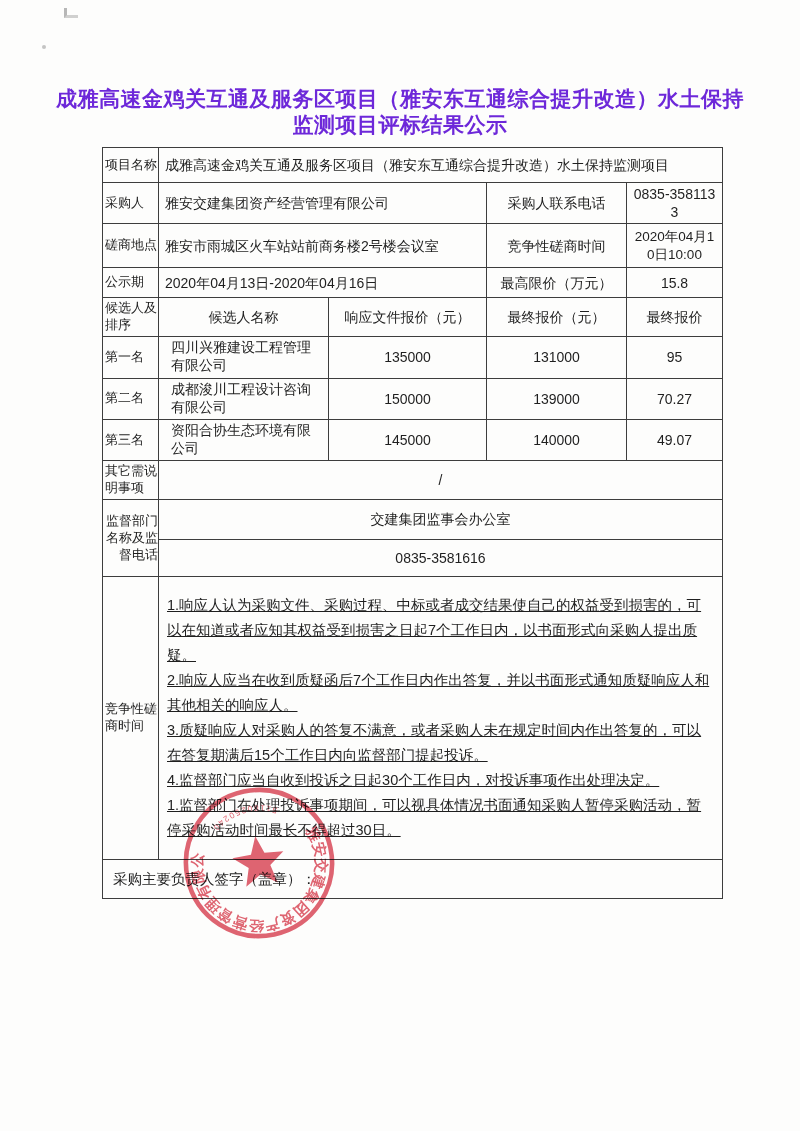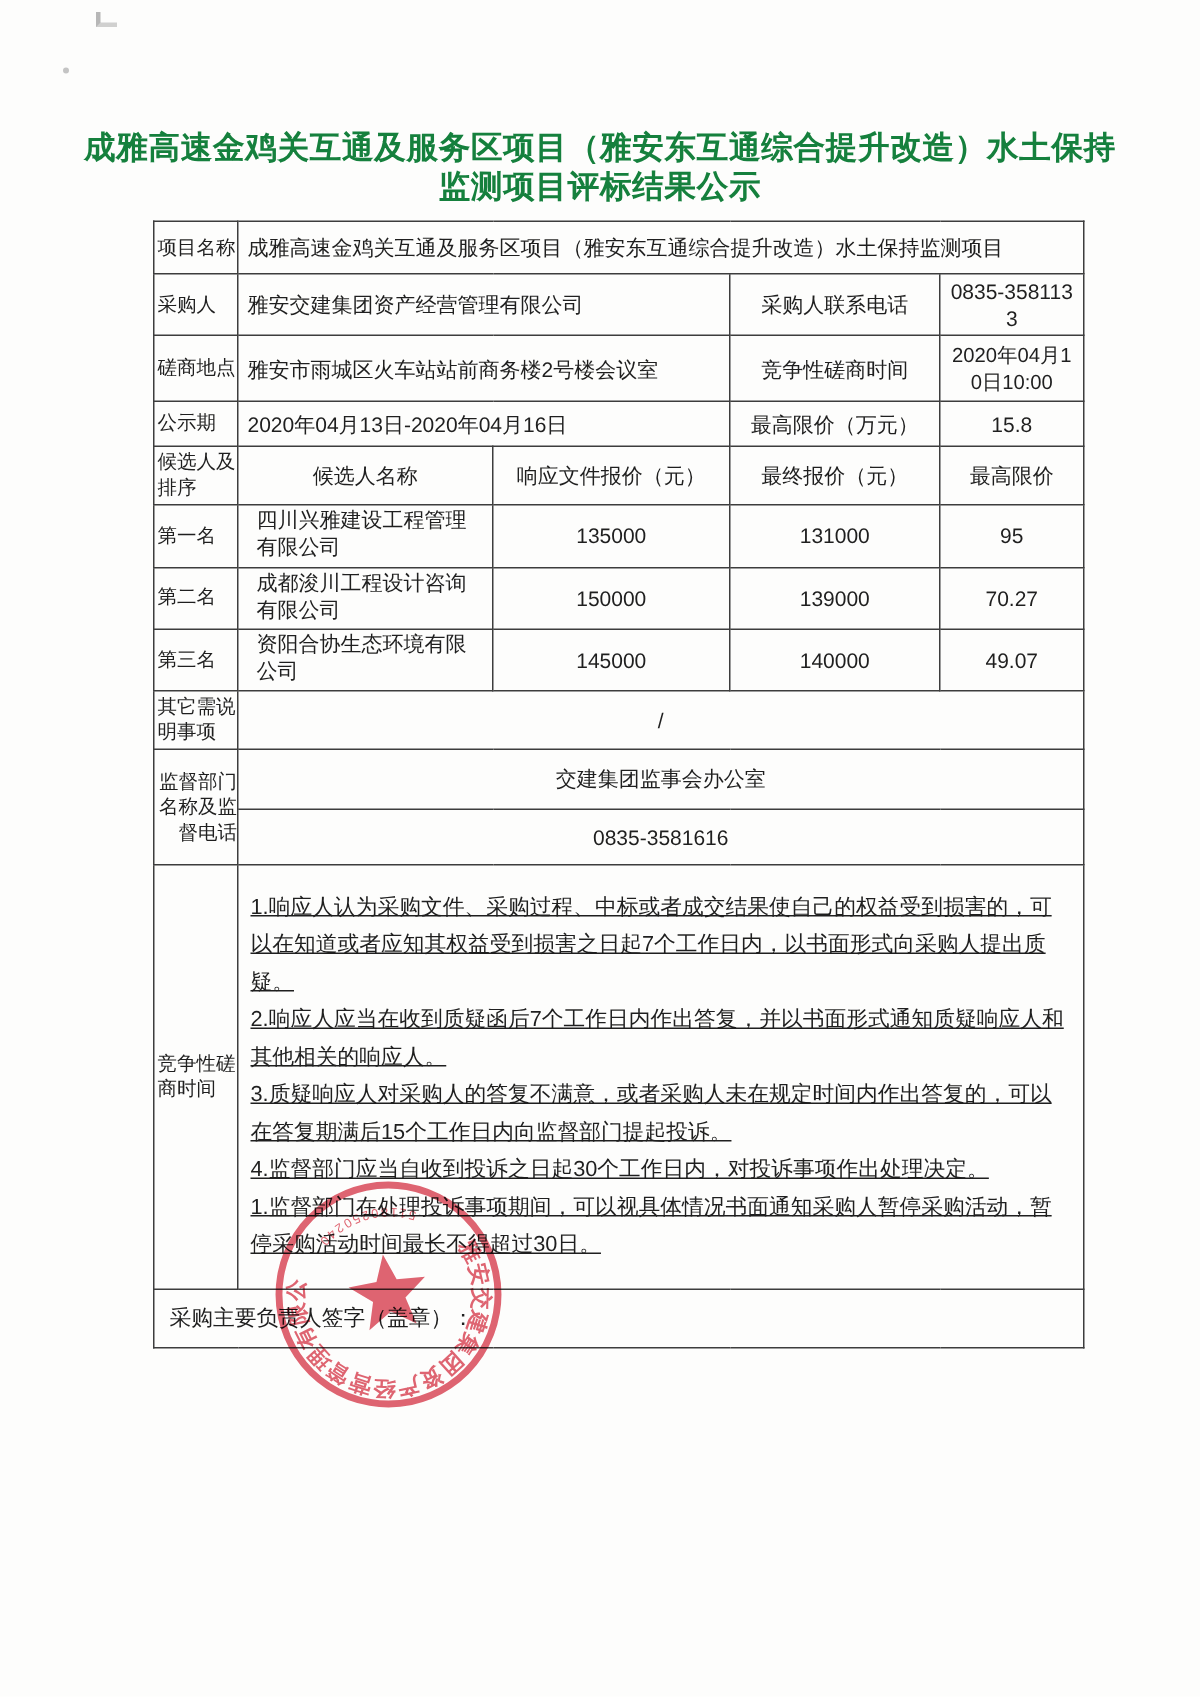--- a/index.html
+++ b/index.html
@@ -7,21 +7,21 @@
   body {
     position:relative;
     background:#fdfdfc;
     font-family:"Liberation Sans","DejaVu Sans",sans-serif;
     color:#1f1f1f;
     overflow:hidden;
   }
   .doc-title{
     position:absolute; top:86px; left:50px; width:700px;
     text-align:center; font-size:21px; font-weight:bold;
-    letter-spacing:0.5px; line-height:26px; color:#15803d;
+    letter-spacing:0.5px; line-height:26px; color:#6d28d9;
   }
   .scan-mark-1{ position:absolute; left:64px; top:8px; width:14px; height:10px;
     border-left:3px solid #9a9a9a; border-bottom:3px solid #bdbdbd; opacity:.7;}
   .scan-mark-2{ position:absolute; left:42px; top:45px; width:4px; height:4px;
     background:#b5b5b5; border-radius:50%; opacity:.8;}
   table.main{
     position:absolute; left:102px; top:147px; width:620px;
     border-collapse:collapse; table-layout:fixed;
   }
   td{
@@ -83,21 +83,21 @@
     <td colspan="2">2020年04月13日-2020年04月16日</td>
     <td class="ctr">最高限价（万元）</td>
     <td class="ctr">15.8</td>
   </tr>
 
   <tr style="height:36px">
     <td class="lbl">候选人及排序</td>
     <td class="ctr">候选人名称</td>
     <td class="ctr">响应文件报价（元）</td>
     <td class="ctr">最终报价（元）</td>
-    <td class="ctr">最高限价</td>
+    <td class="ctr">最终报价</td>
   </tr>
 
   <tr style="height:37px">
     <td class="lbl">第一名</td>
     <td class="name-cell">四川兴雅建设工程管理有限公司</td>
     <td class="ctr">135000</td>
     <td class="ctr">131000</td>
     <td class="ctr">95</td>
   </tr>
   <tr style="height:38px">

